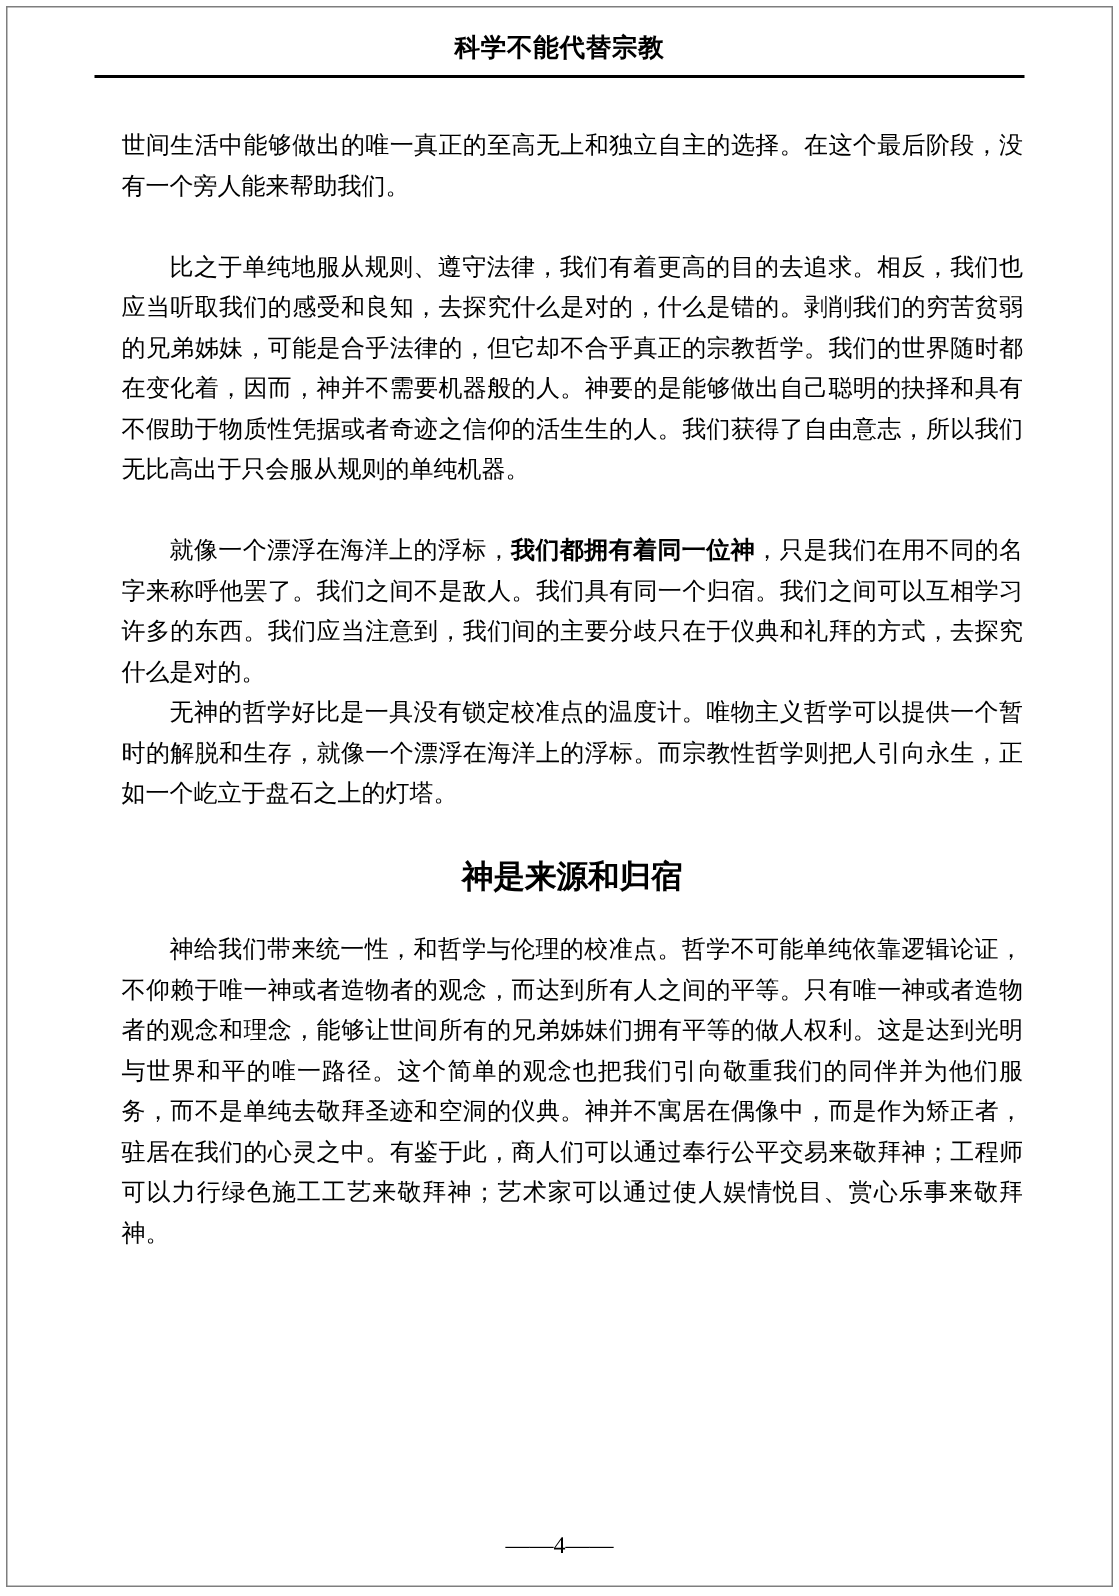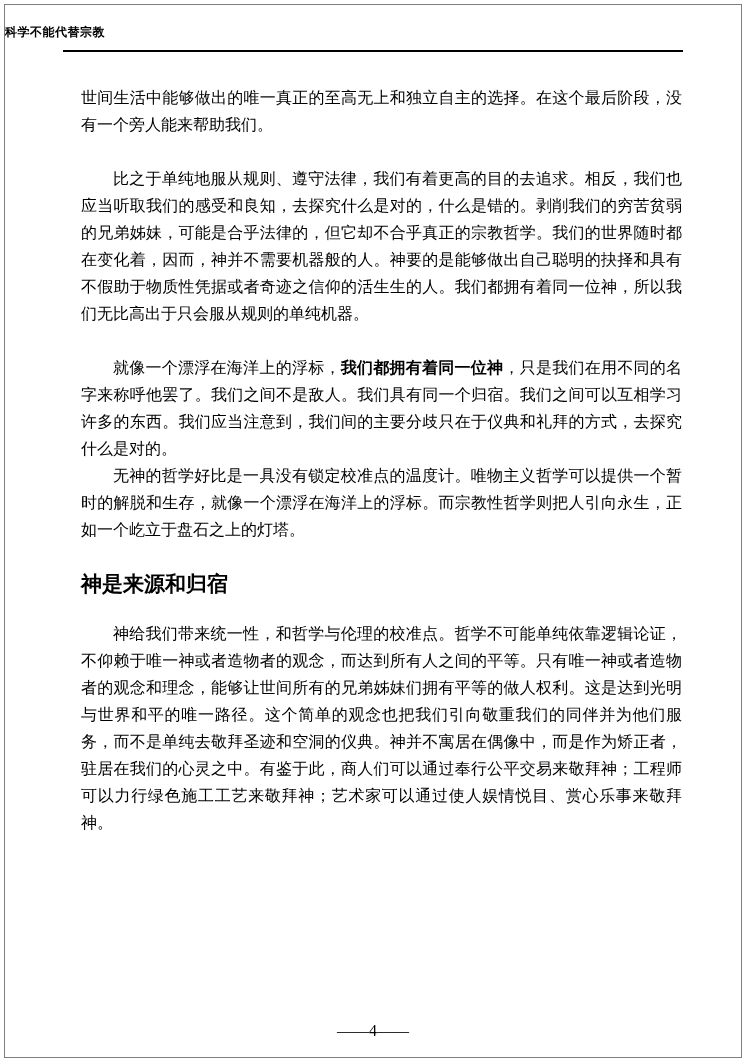--- a/index.html
+++ b/index.html
@@ -23,21 +23,22 @@
     right: 4px;
     bottom: 6px;
     border: 1px solid #7e7e7e;
     background: #ffffff;
     box-sizing: border-box;
   }
   .page-header {
     padding-top: 15px;
   }
   .page-title {
-    font-size: 12px;
+    text-align: center;
+    font-size: 17px;
     font-weight: bold;
     line-height: 24px;
     letter-spacing: 0.5px;
   }
   .header-rule {
     height: 2px;
     background: #000000;
     margin: 6px 58px 0 58px;
   }
   .body-text {
@@ -53,20 +54,21 @@
   }
   .body-text p.no-indent {
     text-indent: 0;
     margin-top: 0;
   }
   .body-text p.tight {
     margin-top: 0;
   }
   .section-heading {
     margin: 25px 0 20px 0;
+    text-align: center;
     font-size: 21px;
     font-weight: bold;
     line-height: 32px;
   }
   .page-footer {
     position: absolute;
     left: 0;
     right: 0;
     bottom: 16px;
     text-align: center;
@@ -83,21 +85,21 @@
 
     <div class="page-header">
       <div class="page-title">科学不能代替宗教</div>
       <div class="header-rule"></div>
     </div>
 
     <div class="body-text">
       <p class="no-indent">世间生活中能够做出的唯一真正的至高无上和独立自主的选择。在这个最后阶段，没有一个旁人能来帮助我们。</p>
 
 
-      <p>比之于单纯地服从规则、遵守法律，我们有着更高的目的去追求。相反，我们也应当听取我们的感受和良知，去探究什么是对的，什么是错的。剥削我们的穷苦贫弱的兄弟姊妹，可能是合乎法律的，但它却不合乎真正的宗教哲学。我们的世界随时都在变化着，因而，神并不需要机器般的人。神要的是能够做出自己聪明的抉择和具有不假助于物质性凭据或者奇迹之信仰的活生生的人。我们都拥有着同一位神，所以我们无比高出于只会服从规则的单纯机器。</p>
+      <p>比之于单纯地服从规则、遵守法律，我们有着更高的目的去追求。相反，我们也应当听取我们的感受和良知，去探究什么是对的，什么是错的。剥削我们的穷苦贫弱的兄弟姊妹，可能是合乎法律的，但它却不合乎真正的宗教哲学。我们的世界随时都在变化着，因而，神并不需要机器般的人。神要的是能够做出自己聪明的抉择和具有不假助于物质性凭据或者奇迹之信仰的活生生的人。我们获得了自由意志，所以我们无比高出于只会服从规则的单纯机器。</p>
 
       <p><span>就像一个漂浮在海洋上的浮标，</span><strong>我们都拥有着同一位神</strong><span>，只是我们在用不同的名字来称呼他罢了。我们之间不是敌人。我们具有同一个归宿。我们之间可以互相学习许多的东西。我们应当注意到，我们间的主要分歧只在于仪典和礼拜的方式，去探究什么是对的。</span></p>
 
       <p class="tight">无神的哲学好比是一具没有锁定校准点的温度计。唯物主义哲学可以提供一个暂时的解脱和生存，就像一个漂浮在海洋上的浮标。而宗教性哲学则把人引向永生，正如一个屹立于盘石之上的灯塔。</p>
 
       <div class="section-heading">神是来源和归宿</div>
 
       <p class="tight">神给我们带来统一性，和哲学与伦理的校准点。哲学不可能单纯依靠逻辑论证，不仰赖于唯一神或者造物者的观念，而达到所有人之间的平等。只有唯一神或者造物者的观念和理念，能够让世间所有的兄弟姊妹们拥有平等的做人权利。这是达到光明与世界和平的唯一路径。这个简单的观念也把我们引向敬重我们的同伴并为他们服务，而不是单纯去敬拜圣迹和空洞的仪典。神并不寓居在偶像中，而是作为矫正者，驻居在我们的心灵之中。有鉴于此，商人们可以通过奉行公平交易来敬拜神；工程师可以力行绿色施工工艺来敬拜神；艺术家可以通过使人娱情悦目、赏心乐事来敬拜神。</p>
     </div>
 

